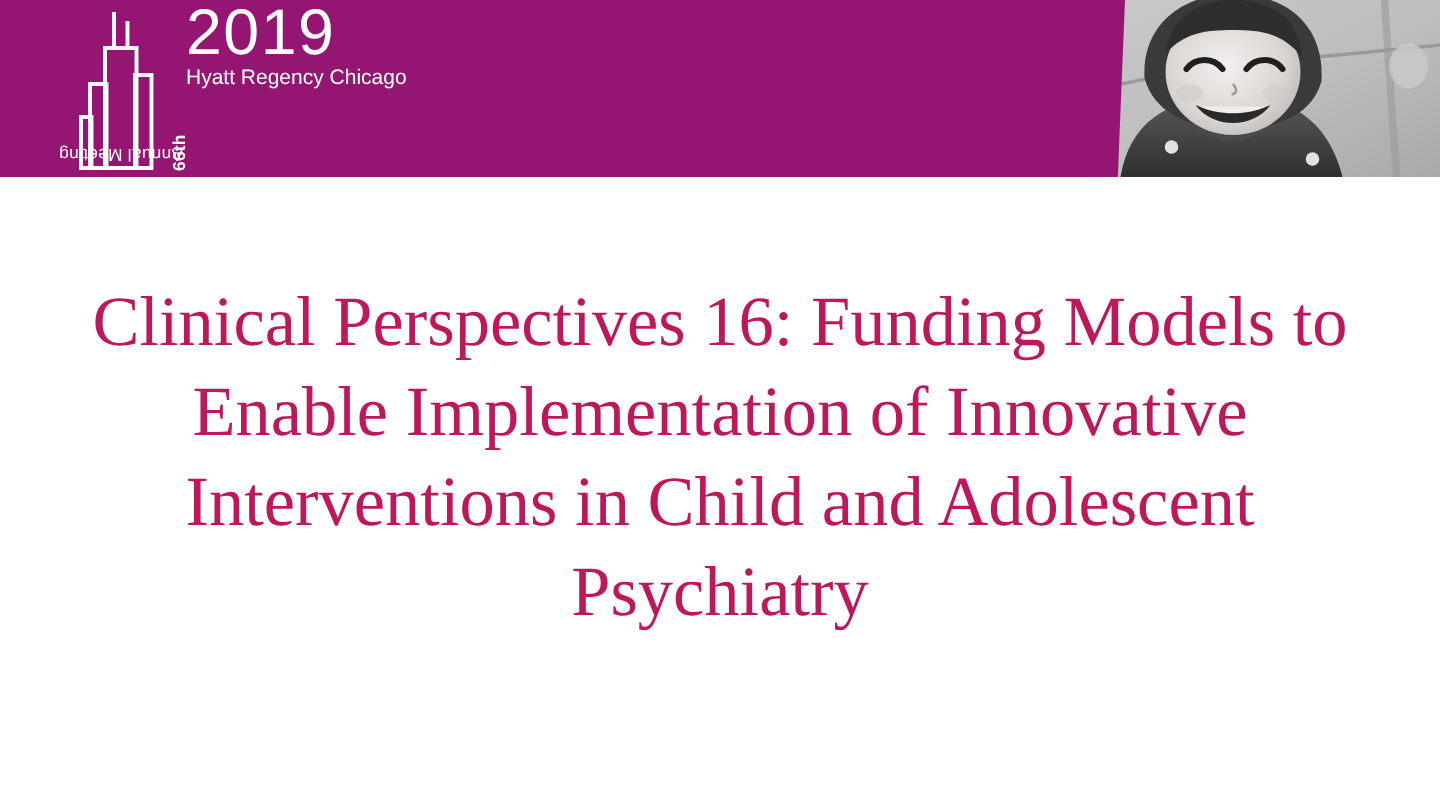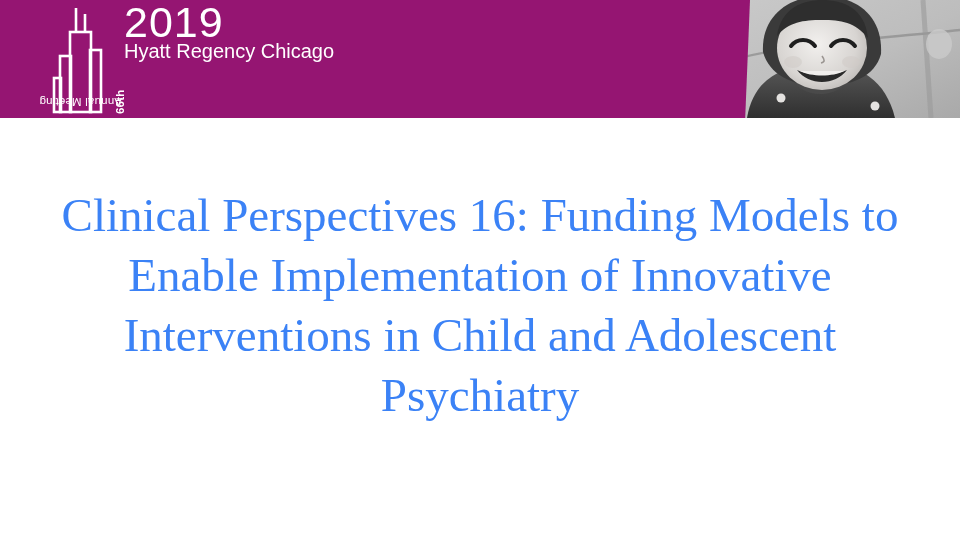--- a/index.html
+++ b/index.html
@@ -123,39 +123,39 @@
     margin-top: 2px;
     font-size: 14px;
     line-height: 16px;
     font-family: "Liberation Sans", sans-serif;
     color: #ffffff;
   }
   .wordmark .line-place b {
     font-weight: 700;
   }
   .wordmark .line-venue {
-    font-size: 20px;
+    font-size: 14px;
     line-height: 16px;
     font-family: "Liberation Sans", sans-serif;
     color: #ffffff;
   }
 
   
   .title-block {
     position: absolute;
     left: 48px;
     top: 185px;
     width: 864px;
     text-align: center;
   }
   .title-text {
     font-family: "Liberation Serif", serif;
     font-size: 47px;
     line-height: 60px;
-    color: #3b82f6;
+    color: #be185d;
     font-weight: 400;
     letter-spacing: 0px;
   }
 </style>
 </head>
 <body>
 
 <div class="slide">
 
   <div class="banner">

